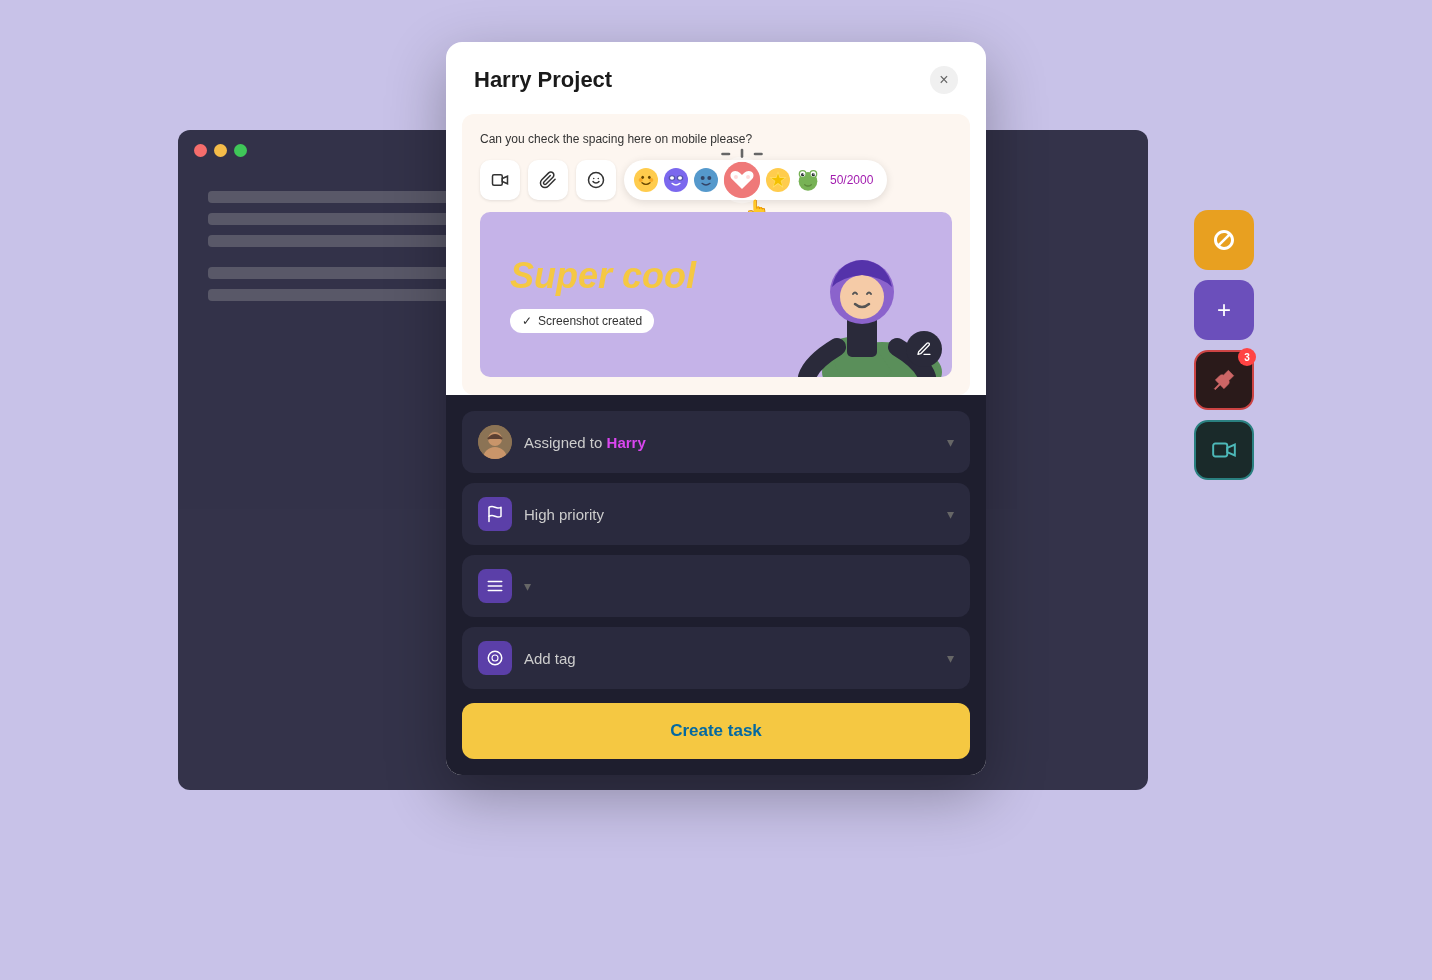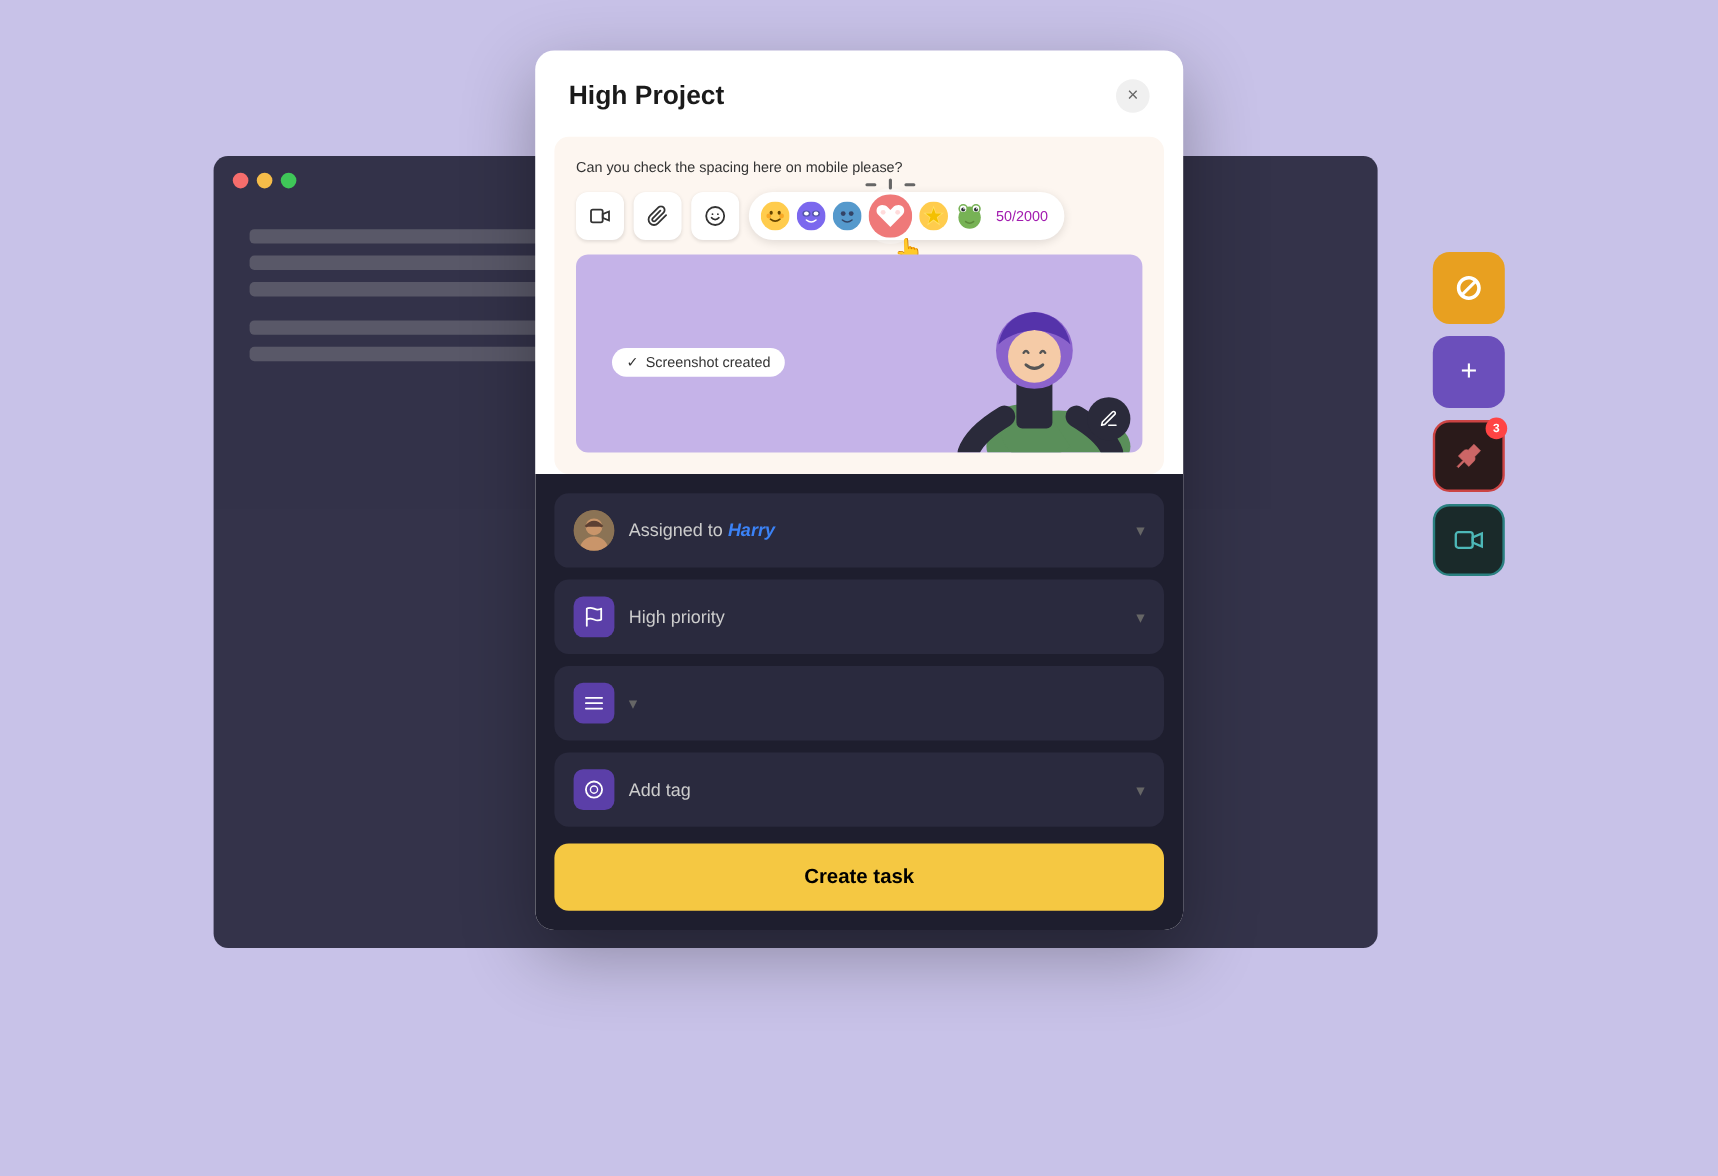--- a/index.html
+++ b/index.html
@@ -313,23 +313,22 @@
 
     .icon-purple { background: #5b3fa8; }
 
     .dropdown-label {
       font-size: 15px;
       color: #ccc;
       flex: 1;
     }
 
     .dropdown-label strong {
-      color: #3b82f6;
+      color: #d946ef;
       font-weight: 700;
-      font-style: italic;
     }
 
     .dropdown-chevron {
       color: #666;
       font-size: 14px;
     }
 
     .avatar {
       width: 34px;
       height: 34px;
@@ -344,21 +343,21 @@
     }
 
     
     .create-task-btn {
       background: #f5c842;
       border: none;
       border-radius: 12px;
       padding: 18px;
       font-size: 17px;
       font-weight: 700;
-      color: #000000;
+      color: #0369a1;
       cursor: pointer;
       width: 100%;
       margin-top: 4px;
     }
 
     
     .sparkle-container {
       position: relative;
     }
   </style>
@@ -400,21 +399,21 @@
       <rect x="2" y="6" width="13" height="12" rx="2" stroke="#4db8b8" stroke-width="1.8" fill="none"></rect>
       <path d="M15 10L22 7V17L15 14V10Z" stroke="#4db8b8" stroke-width="1.8" fill="none"></path>
     </svg>
   </div>
 </div>
 
 <div class="modal-overlay">
   <div class="modal">
 
     <div class="modal-header">
-      <span class="modal-title">High Project</span>
+      <span class="modal-title">Harry Project</span>
       <button class="close-btn">×</button>
     </div>
 
     <div class="comment-card">
       <p class="comment-text">Can you check the spacing here on mobile please?</p>
 
       <div class="comment-actions">
 
         <button class="action-icon-btn">
           <svg width="18" height="18" viewBox="0 0 24 24" fill="none">
@@ -506,20 +505,21 @@
           </div>
 
           <div style="position:absolute; bottom:-22px; left:50%; transform:translateX(-10px); font-size:20px; pointer-events:none;">👆</div>
 
           <span class="char-count">50/2000</span>
         </div>
       </div>
 
       <div class="screenshot-preview">
         <div class="screenshot-text">
+          <div class="screenshot-title">Super cool</div>
           <div class="screenshot-badge">
             <span>✓</span>
             <span>Screenshot created</span>
           </div>
         </div>
 
         <svg width="200" height="165" viewBox="0 0 200 165" style="position:absolute; right:0; bottom:0;">
 
           <ellipse cx="130" cy="160" rx="60" ry="30" fill="#5a8f5a"></ellipse>
           <path d="M80 130 Q100 120 120 130 L140 160 Q120 175 100 170 Q80 165 80 130Z" fill="#5a8f5a"></path>

